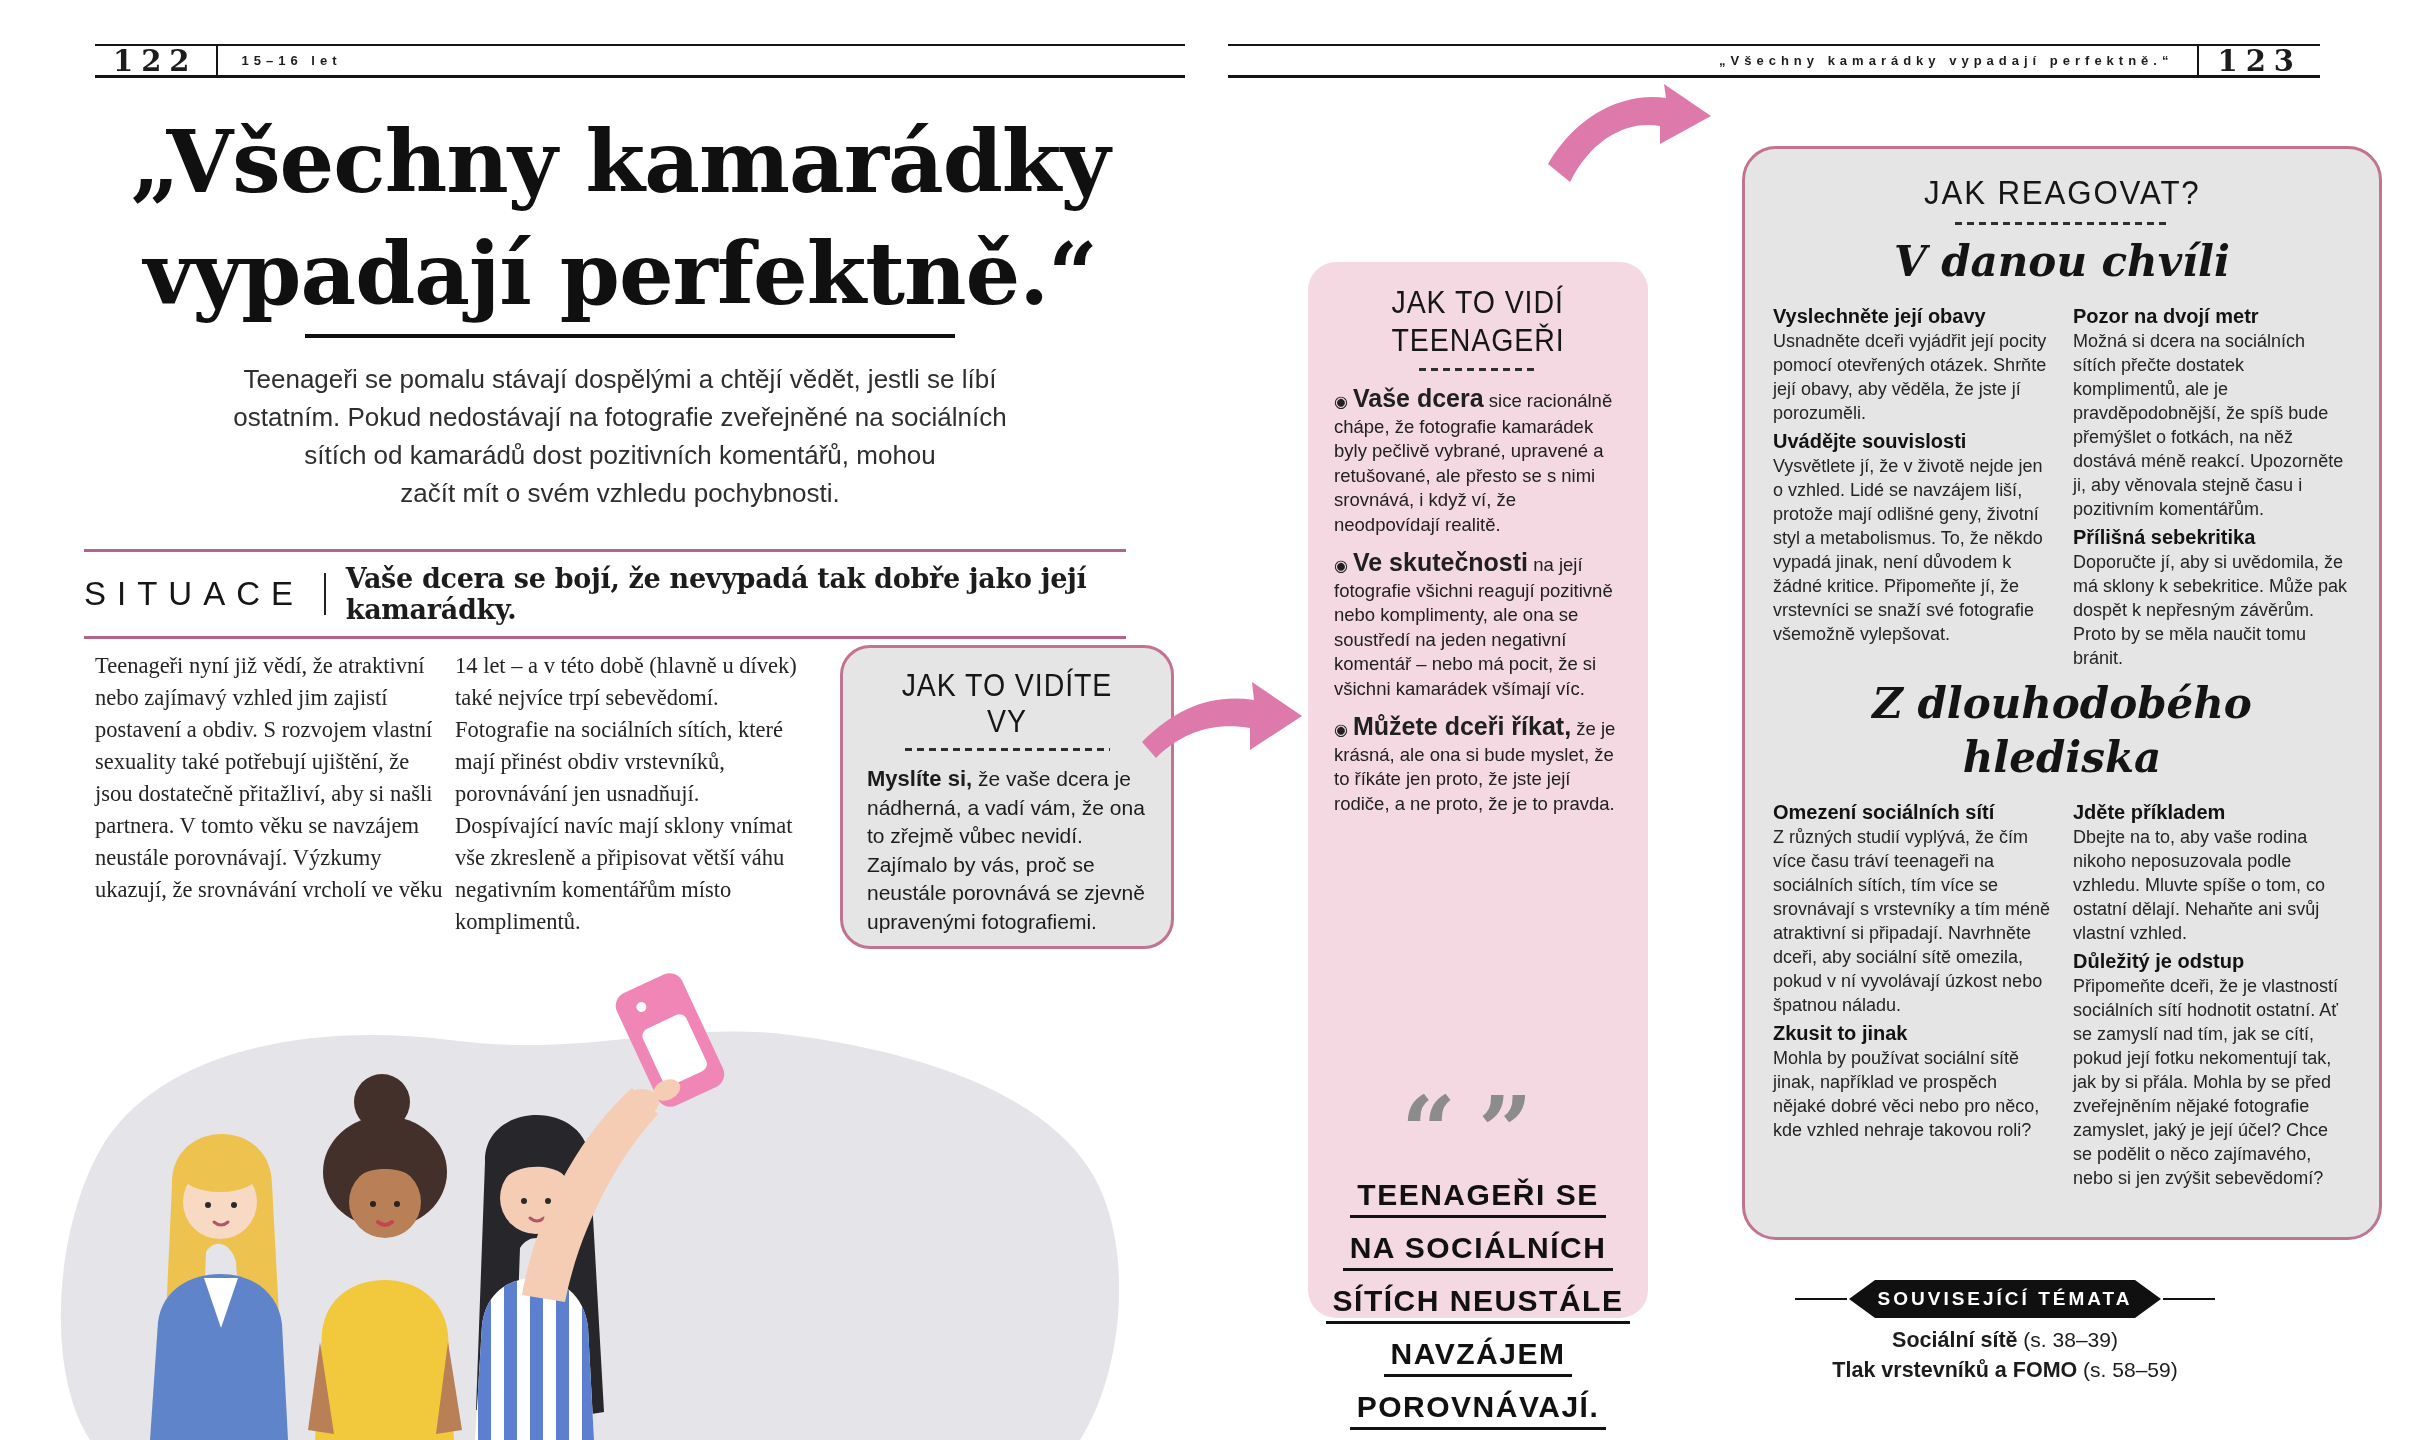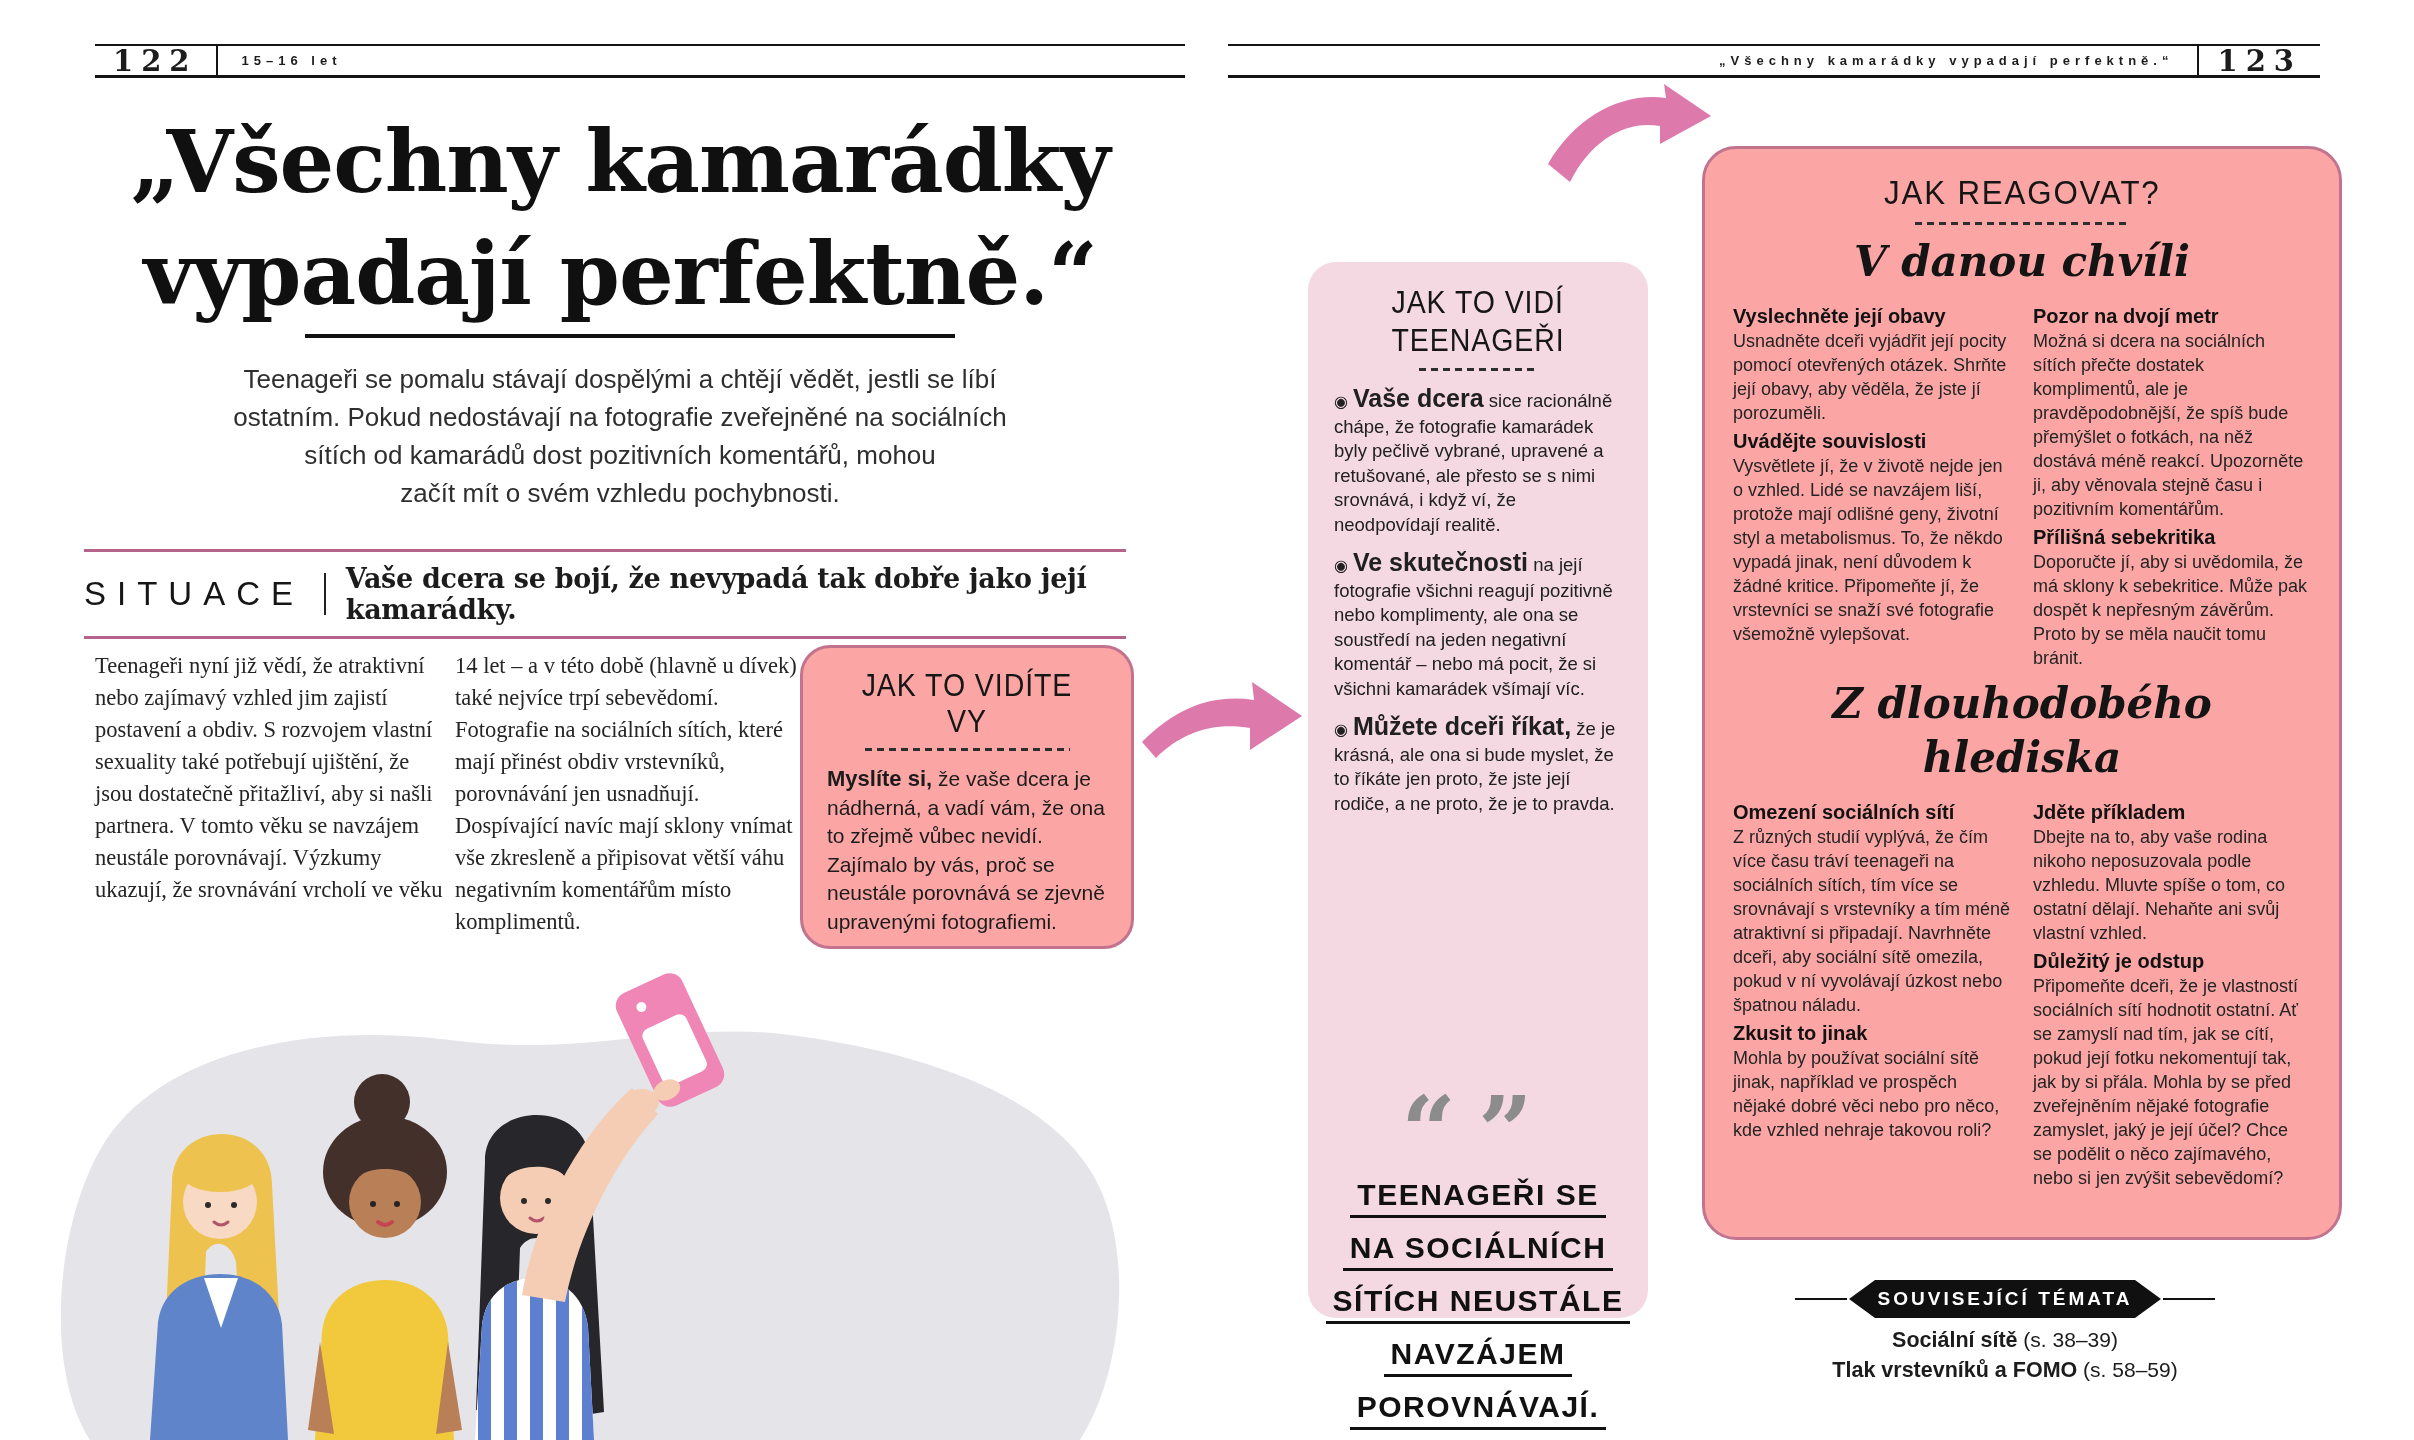--- a/index.html
+++ b/index.html
@@ -22,21 +22,21 @@
   .intro{left:120px;top:360px;width:1000px;text-align:center;font-size:26px;line-height:38px;color:#2e2e2e;}
   .situace{left:84px;top:549px;width:1042px;border-top:3px solid #b5638b;border-bottom:3px solid #b5638b;
            padding:11px 0;display:flex;align-items:center;gap:20px;}
   .situace-label{font-size:33px;letter-spacing:11px;color:#161616;}
   .situace-sep{width:2px;height:42px;background:#222;}
   .situace-text{font-family:"DejaVu Serif",serif;font-weight:bold;font-size:27px;letter-spacing:-0.3px;}
   .bodycol{top:650px;width:348px;font-family:"Liberation Serif",serif;font-size:22.5px;line-height:32px;color:#242424;}
   #col1{left:95px;} #col2{left:455px;}
 
   
-  .pinkborder{border:3.5px solid #c2748f;border-radius:30px;background:#fca5a5;box-sizing:border-box;}
+  .pinkborder{border:3.5px solid #c2748f;border-radius:30px;background:#e5e5e5;box-sizing:border-box;margin-left:40px;}
   .dash{height:3px;background:repeating-linear-gradient(90deg,#2e2e2e 0 7px,transparent 7px 12px);}
   .box-title{display:inline-block;transform:scaleX(.92);font-size:31px;letter-spacing:1px;color:#161616;}
 
   #jvv{left:800px;top:645px;width:334px;height:304px;padding:20px 24px;text-align:center;}
   #jvv .dash{width:205px;margin:8px auto 14px;}
   .jvv-body{text-align:left;font-size:21px;line-height:28.5px;}
   .jvv-body b{font-size:22px;}
 
   #teenbox{left:1308px;top:262px;width:340px;height:1056px;background:#f4d9e3;border-radius:28px;
            padding:22px 26px;box-sizing:border-box;}

